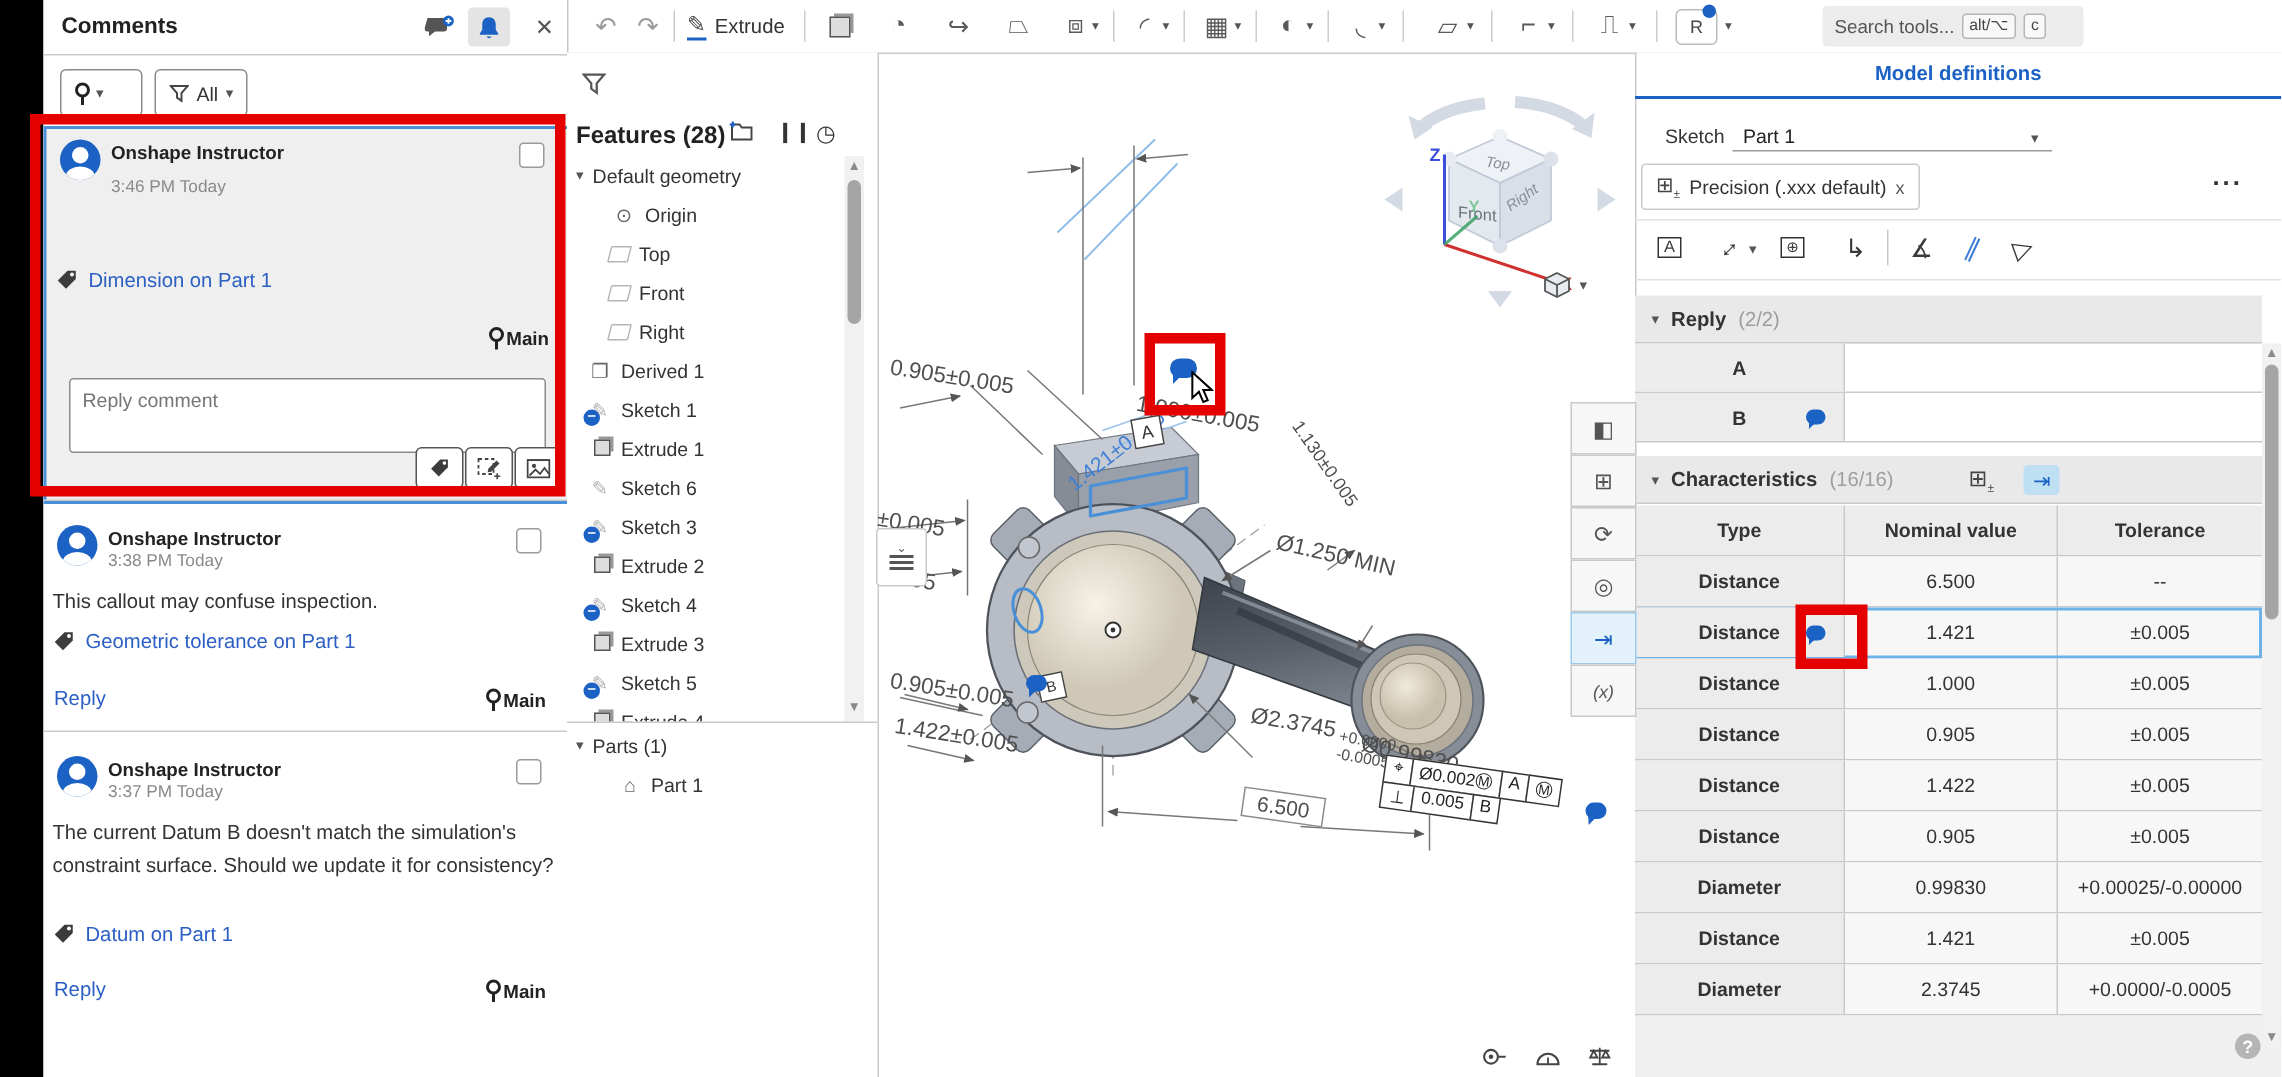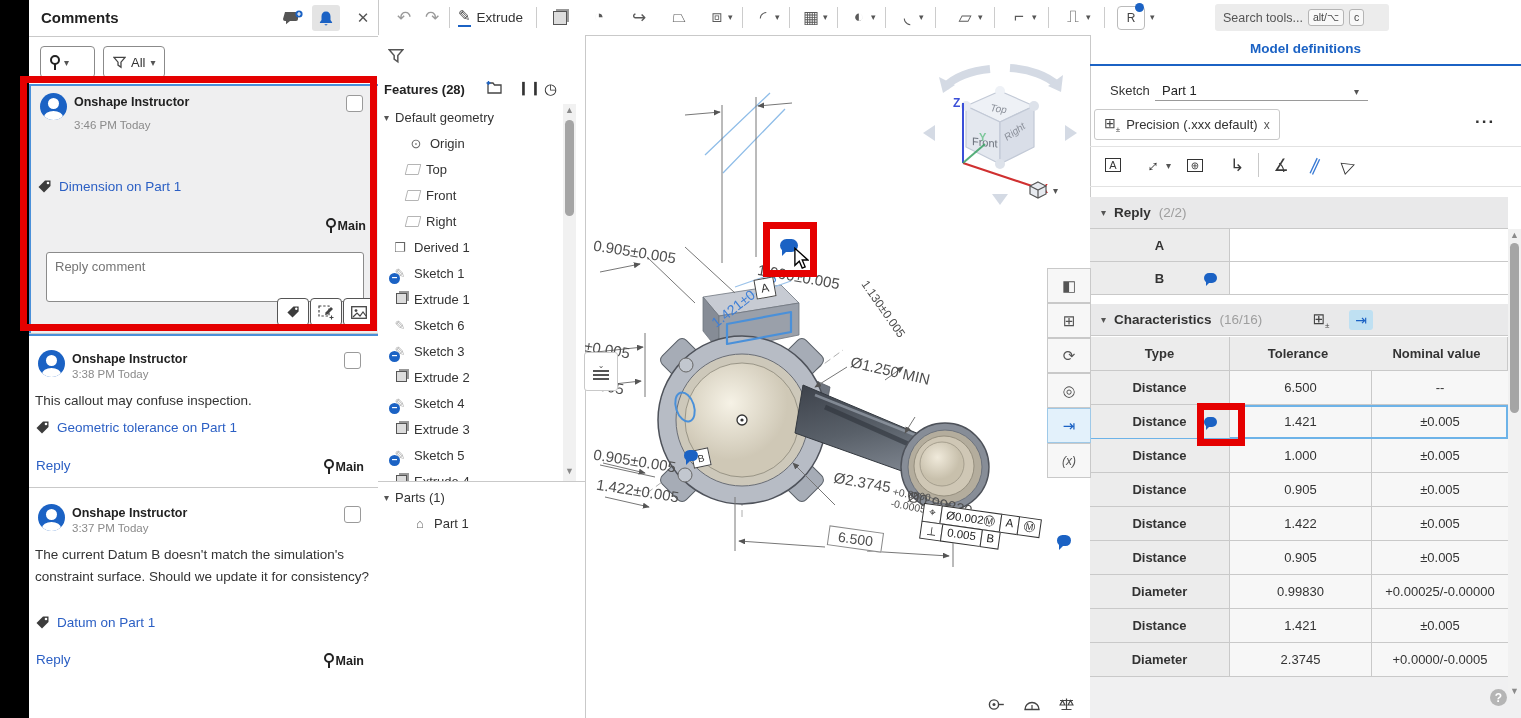--- a/index.html
+++ b/index.html
@@ -276,21 +276,21 @@
         <span class="pin"></span>
         <span>Main</span>
       </div>
     </div>
   </div>
 
   <div class="fpanel"></div>
   <svg class="abs" style="left:388px;top:48px;" width="16" height="16" viewBox="0 0 14 14">
       <path d="M1 1.5 h12 L8.6 6.6 v5.5 L5.4 9.8 V6.6z" fill="none" stroke="#555" stroke-width="1.3"></path>
     </svg>
-  <div class="abs" style="left:384px;top:82px;font-size:13px;font-weight:bold;color:#222;">Features (28)</div>
+  <div class="abs" style="left:384px;top:82px;font-size:16px;font-weight:bold;color:#222;">Features (28)</div>
   <div class="abs" style="left:484px;top:79px;">
     <svg width="19" height="16" viewBox="0 0 19 16">
         <path d="M4 4 h5 l1.5 2 H17 v8 H4z" fill="none" stroke="#444" stroke-width="1.3"></path>
         <path d="M4.5 6 v-4 M2.5 4 h4" stroke="#1b62c4" stroke-width="1.4"></path>
       </svg>
   </div>
   <div class="abs" style="left:518px;top:80px;font-size:13px;font-weight:bold;color:#333;letter-spacing:1px;">❙❙</div>
   <div class="abs" style="left:544px;top:80px;font-size:15px;color:#333;">◷</div>
 
   <div class="abs" style="left:378px;top:104px;width:184px;height:377px;overflow:hidden;">
@@ -630,22 +630,22 @@
 
   <div class="sechdr" style="top:304px;">
     <span class="caret">▾</span>
     <span style="font-weight:bold;">Characteristics</span>
     <span class="graytxt">(16/16)</span>
     <span style="margin-left:42px;font-size:15px;color:#444;">⊞<sub style="font-size:8px;">±</sub></span>
     <span style="margin-left:12px;background:#bfe0f2;border-radius:3px;padding:2px 6px;font-size:14px;color:#1b62c4;">⇥</span>
   </div>
   <div class="crow chead" style="top:337px;">
     <div class="ccell c1">Type</div>
+    <div class="ccell c2">Nominal value</div>
     <div class="ccell c3">Tolerance</div>
-    <div class="ccell c2">Nominal value</div>
   </div>
   <div class="crow" style="top:371px;">
     <div class="ccell c1">Distance</div>
     <div class="ccell c2">6.500</div>
     <div class="ccell c3">--</div>
   </div>
   <div class="crow rowsel" style="top:405px;">
     <div class="ccell c1">
         <span>Distance</span>
       <span class="bub-inline" style="position:absolute;right:12px;top:12px;"></span>

